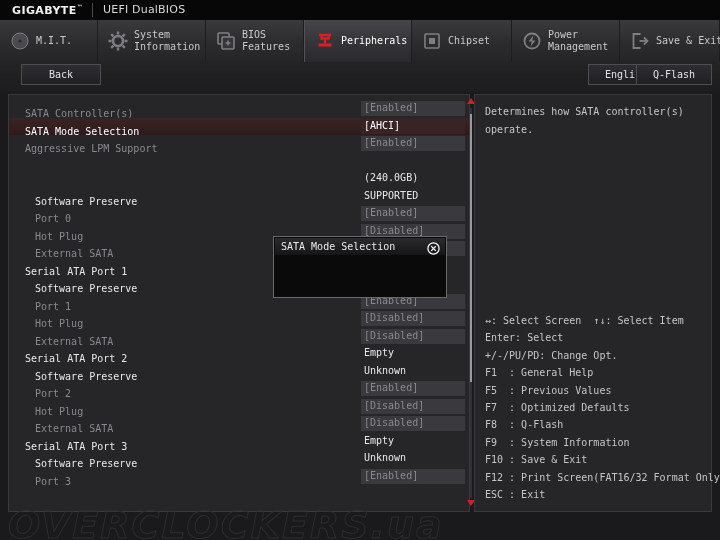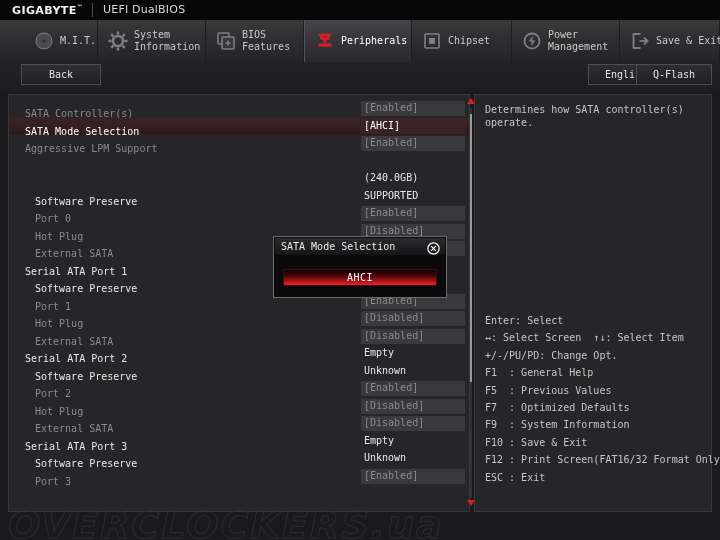--- a/index.html
+++ b/index.html
@@ -67,21 +67,21 @@
   .sb-arrow{position:absolute;left:1px;width:8px;height:8px;}
   .sb-arrow .tri{width:0;height:0;border-left:4px solid transparent;border-right:4px solid transparent;}
   .sb-up{top:2px;}
   .sb-up .tri{border-bottom:6px solid #d21f26;}
   .sb-dn{bottom:2px;}
   .sb-dn .tri{border-top:6px solid #d21f26;}
   .sb-track{position:absolute;left:4px;top:12px;width:2px;height:390px;background:#313135;}
   .sb-thumb{position:absolute;left:4px;top:18px;width:2px;height:268px;background:#9a9a9e;}
 
   
-  .help{position:absolute;left:10px;top:8px;width:220px;color:#c6c6c6;font-size:10px;line-height:13px;}
+  .help{position:absolute;left:10px;top:8px;width:220px;color:#c6c6c6;font-size:10px;line-height:18px;}
   .keys{position:absolute;left:10px;top:217px;width:224px;}
   .keyline{color:#c6c6c6;font-size:10px;line-height:17.4px;white-space:pre;}
 
   
   #dialog{position:absolute;left:273px;top:236px;width:174px;height:62px;
     background:#0a0a0a;border:1px solid #6a6a6a;box-sizing:border-box;z-index:40;}
   .dlg-title{position:absolute;left:1px;top:1px;width:170px;height:17px;
     background:linear-gradient(#2b2b2e,#151517);display:flex;align-items:center;}
   .dlg-title .t{margin-left:6px;color:#eaeaea;font-size:10px;white-space:pre;}
   .dlg-close{position:absolute;right:5px;top:2px;width:13px;height:13px;}
@@ -104,21 +104,21 @@
 <div id="app">
 
   <div class="brandbar">
     <div class="brand-logo"><span>GIGABYTE</span><span class="brand-tm">™</span></div>
     <div class="brand-sep"></div>
     <div class="brand-sub">UEFI DualBIOS</div>
   </div>
 
   <div class="tabbar">
     <div id="tabs-host">
-        <div class="tab" style="left: 0px; width: 98px; padding-left: 24px;">
+        <div class="tab" style="left: 0px; width: 98px;">
           <span class="ticon"><svg width="22" height="22" viewBox="0 0 22 22">
               <circle cx="11" cy="11" r="8" fill="#555559" stroke="#9a9a9e" stroke-width="1"></circle>
               <circle cx="11" cy="11" r="1.6" fill="#2b2b2e"></circle>
             </svg></span>
           <span class="tlabel">M.I.T.</span>
         </div>
         <div class="tab" style="left: 98px; width: 108px;">
           <span class="ticon"><svg width="22" height="22" viewBox="0 0 22 22">
               <circle cx="11" cy="11" r="5" fill="none" stroke="#9a9a9e" stroke-width="2.6"></circle>
               <circle cx="11" cy="11" r="2" fill="#2b2b2e"></circle>
@@ -276,44 +276,40 @@
     <div class="sb-track"></div>
     <div class="sb-thumb"></div>
     <div class="sb-arrow sb-dn">
         <div class="tri"></div>
       </div>
   </div>
 
   <div class="panel" id="right-panel">
     <div class="help">Determines how SATA controller(s) operate.</div>
     <div class="keys" id="keys-host">
+        <div class="keyline">↔: Select Screen  ↑↓: Select Item</div>
         <div class="keyline">Enter: Select</div>
-        <div class="keyline">↔: Select Screen  ↑↓: Select Item</div>
         <div class="keyline">+/-/PU/PD: Change Opt.</div>
         <div class="keyline">F1  : General Help</div>
         <div class="keyline">F5  : Previous Values</div>
         <div class="keyline">F7  : Optimized Defaults</div>
+        <div class="keyline">F8  : Q-Flash</div>
         <div class="keyline">F9  : System Information</div>
         <div class="keyline">F10 : Save &amp; Exit</div>
         <div class="keyline">F12 : Print Screen(FAT16/32 Format Only)</div>
         <div class="keyline">ESC : Exit</div>
       </div>
   </div>
 
   <div id="dialog">
     <div class="dlg-title">
       <span class="t">SATA Mode Selection</span>
       <span class="dlg-close">
         <svg width="13" height="13" viewBox="0 0 13 13">
           <circle cx="6.5" cy="6.5" r="5.6" fill="none" stroke="#ffffff" stroke-width="1.2"></circle>
           <path d="M4.2 4.2 L8.8 8.8 M8.8 4.2 L4.2 8.8" stroke="#ffffff" stroke-width="1.2"></path>
         </svg>
       </span>
     </div>
-    <div class="dlg-body">
-      <div class="dlg-opt">
-        <span class="o">AHCI</span>
-      </div>
-    </div>
   </div>
 
   <div class="wm">OVERCLOCKERS.ua</div>
 </div>
 
 </body></html>

